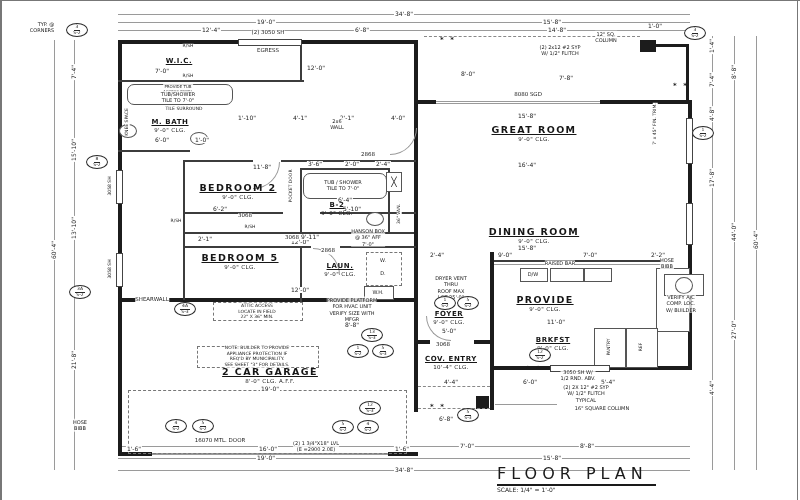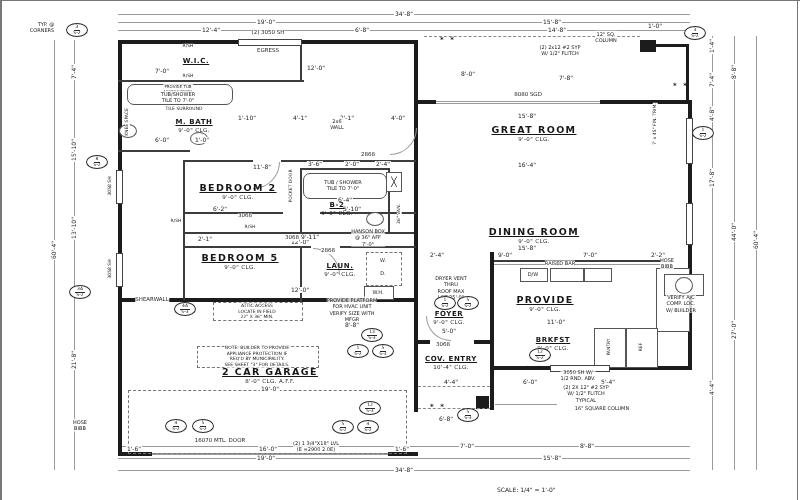--- a/index.html
+++ b/index.html
@@ -169,38 +169,38 @@
   <div class="oval" style="left:190px;top:132px;width:16px;height:11px"></div>
   <div class="fix fixr" style="left:303px;top:173px;width:82px;height:24px"></div>
   <div class="fix" style="left:386px;top:172px;width:14px;height:18px;text-align:center;font-size:9px;line-height:18px">╳</div>
   <div class="oval" style="left:366px;top:212px;width:16px;height:12px"></div>
   <div class="dashbox" style="left:366px;top:252px;width:34px;height:32px"></div>
   <div class="fix" style="left:364px;top:286px;width:28px;height:12px"></div>
   <div class="fix" style="left:664px;top:274px;width:38px;height:20px">
     <div class="oval" style="left:10px;top:2px;width:16px;height:15px"></div>
   </div>
 
-  <div class="room sm" style="left:196px;top:57px">
+  <div class="room sm" style="left:179px;top:57px">
     <span class="nm">W.I.C.</span>
   </div>
   <span class="dim" style="left:162px;top:71px">7'-0"</span>
 
   <span class="dim" style="left:316px;top:68px">12'-0"</span>
 
   <span class="dim" style="left:468px;top:74px">8'-0"</span>
   <span class="dim" style="left:566px;top:78px">7'-8"</span>
 
   <div class="room" style="left:534px;top:124px">
     <span class="nm">GREAT ROOM</span>
     <span class="clg">9'-0" CLG.</span>
   </div>
   <span class="dim" style="left:527px;top:116px">15'-8"</span>
   <span class="dim" style="left:527px;top:165px">16'-4"</span>
 
-  <div class="room sm" style="left:194px;top:118px">
+  <div class="room sm" style="left:170px;top:118px">
     <span class="nm">M. BATH</span>
     <span class="clg">9'-0" CLG.</span>
   </div>
   <span class="dim" style="left:162px;top:140px">6'-0"</span>
   <span class="dim" style="left:202px;top:140px">1'-0"</span>
 
   <div class="room" style="left:238px;top:182px">
     <span class="nm">BEDROOM 2</span>
     <span class="clg">9'-0" CLG.</span>
   </div>
@@ -428,15 +428,16 @@
     </div>
   <div class="bub" style="left:468px;top:415px">
       <span class="n">5</span>
       <span class="s">S-3</span>
     </div>
   <div class="bub" style="left:703px;top:133px">
       <span class="n">1</span>
       <span class="s">S-2</span>
     </div>
 
+  <div class="title" style="left:497px;top:464px">FLOOR PLAN</div>
   <div class="scale" style="left:497px;top:486px">SCALE: 1/4" = 1'-0"</div>
 
 </div>
 
 </body></html>

